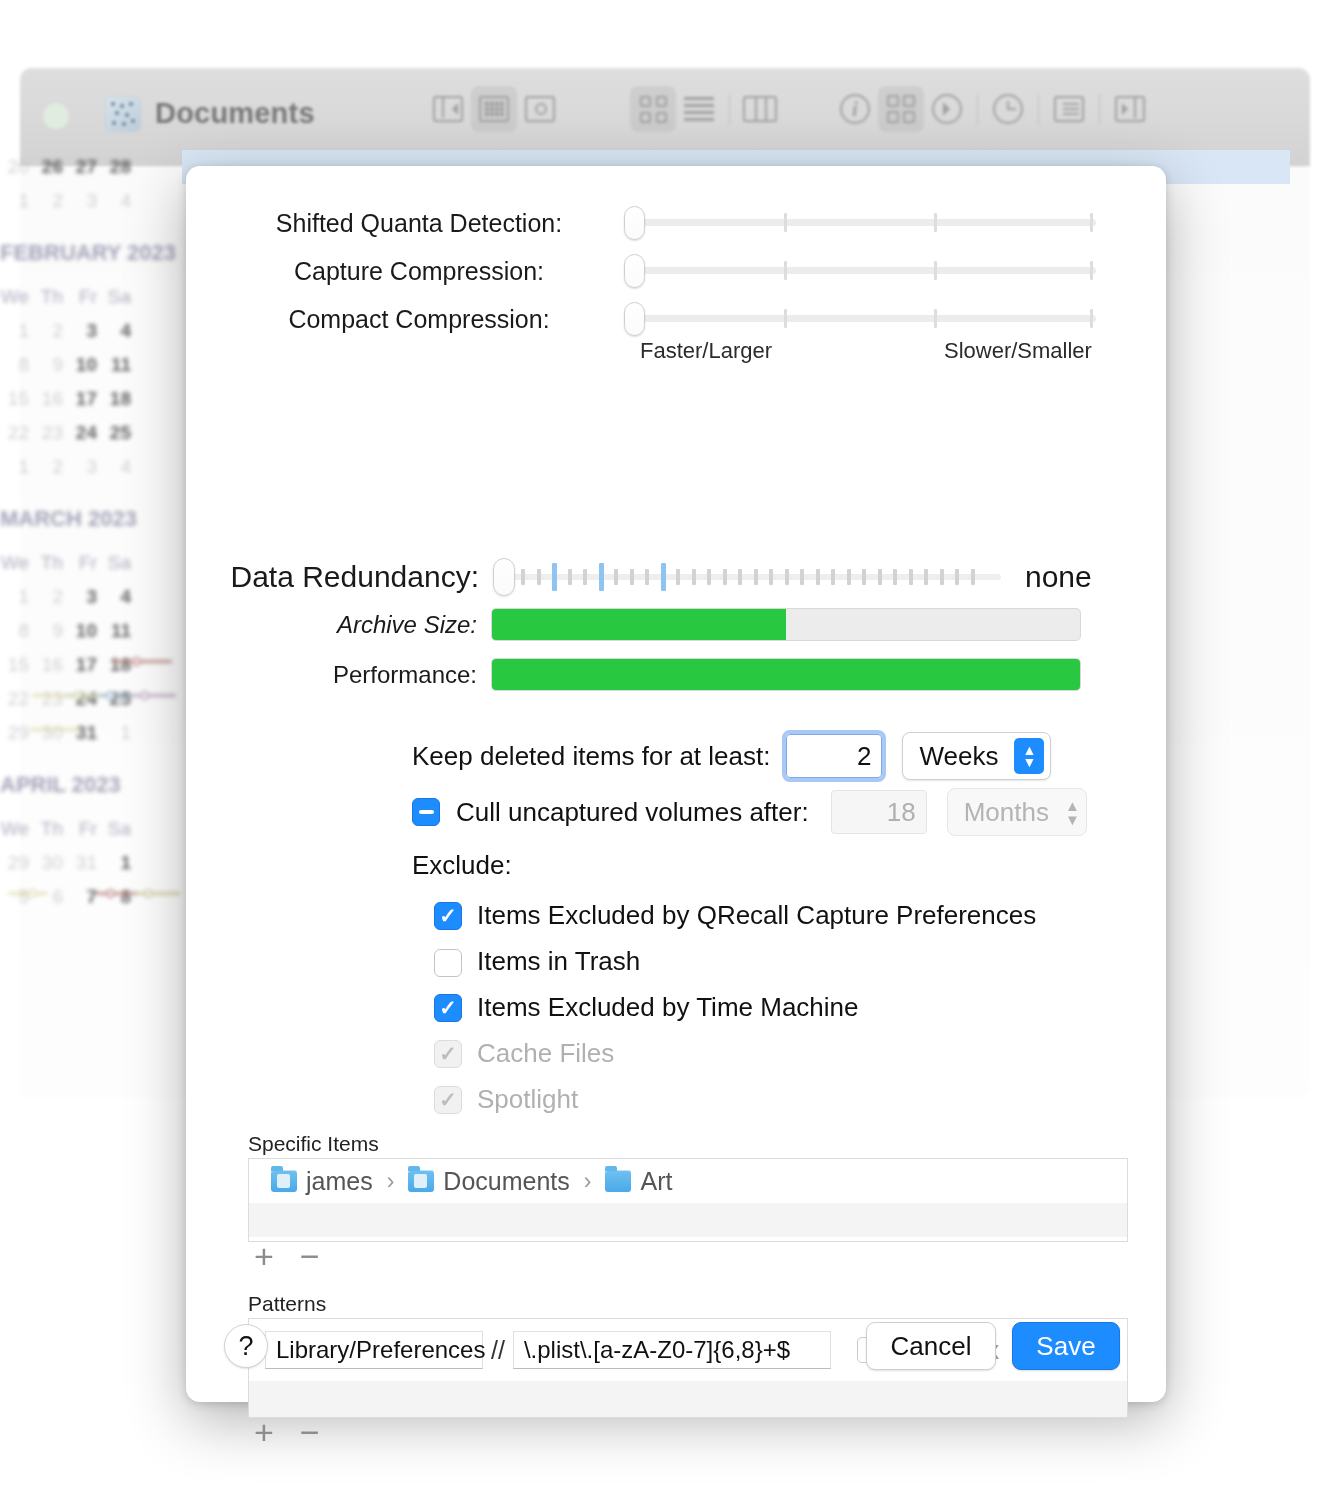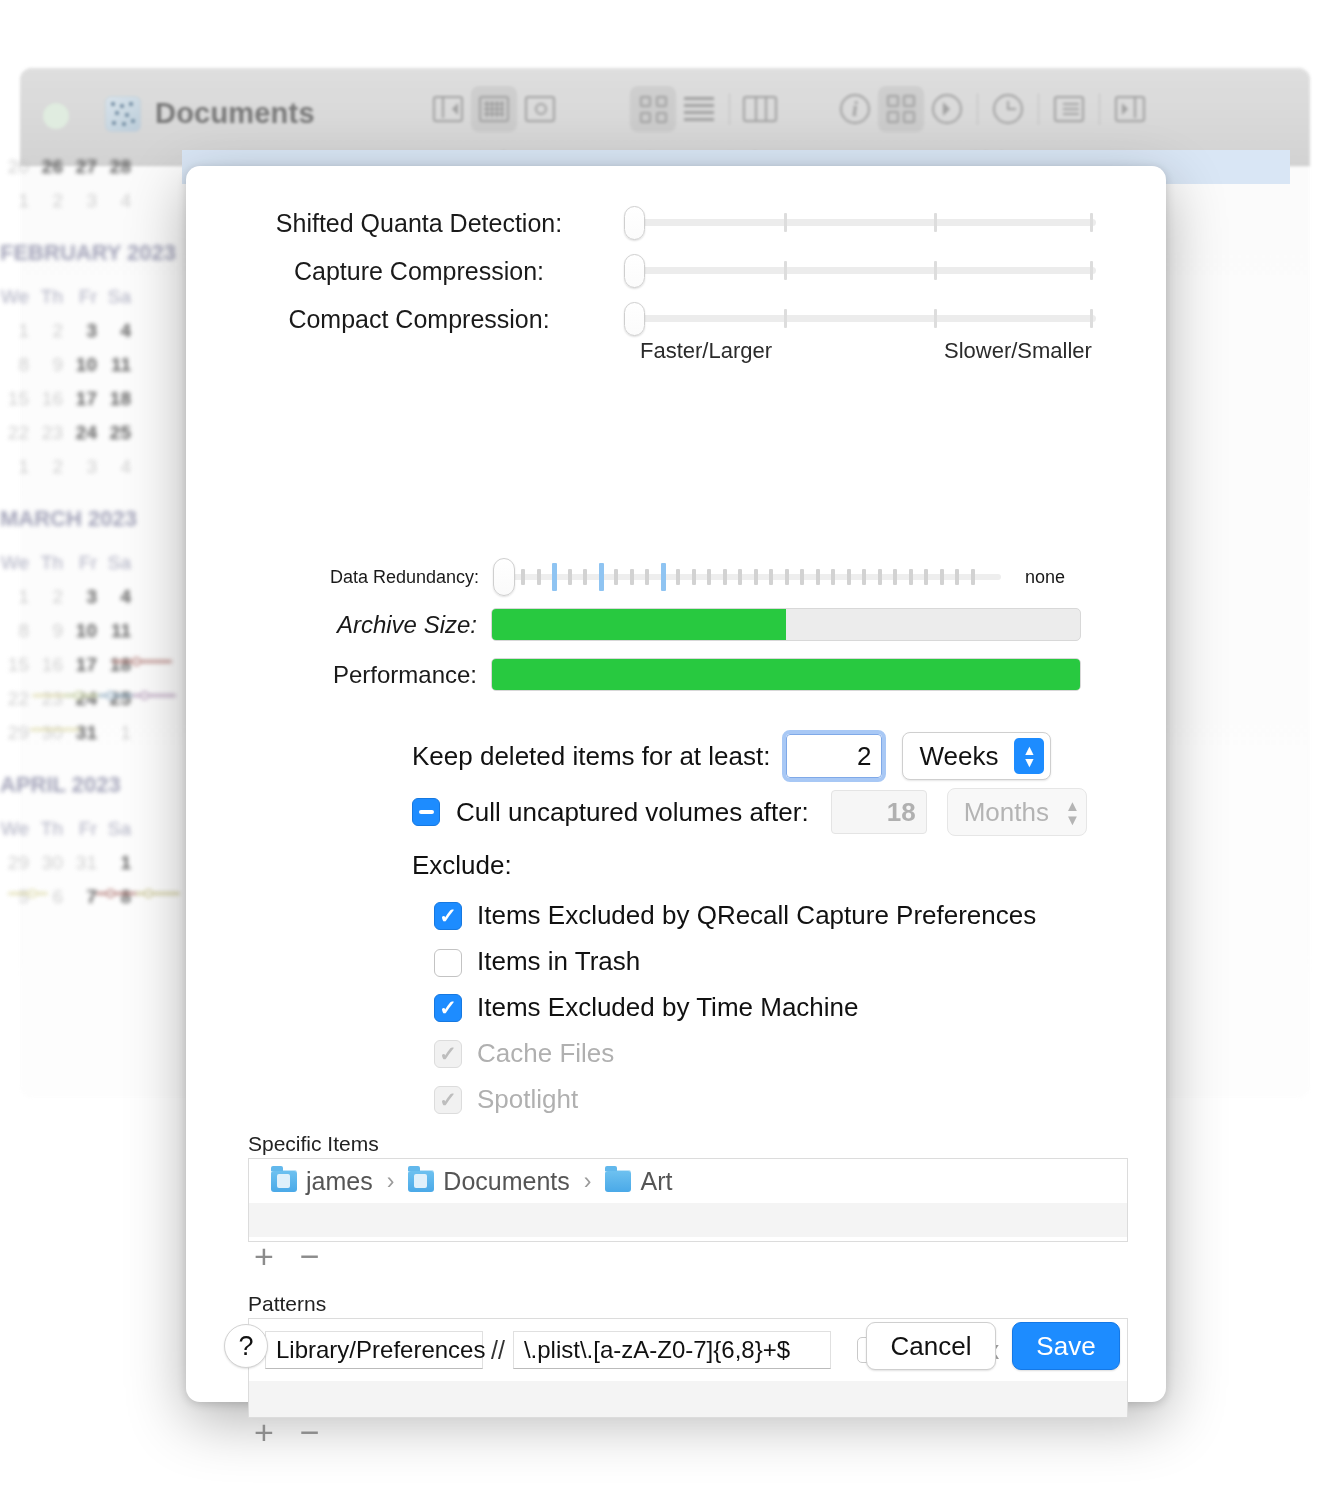--- a/index.html
+++ b/index.html
@@ -112,31 +112,31 @@
     background: linear-gradient(180deg,#ffffff,#fbfbfb);
     border: 1px solid #cfcfcf;
     box-shadow: 0 1px 2px rgba(0,0,0,0.14);
   }
   .scale-legend {
     position: absolute; font-size: 22px; color: #2b2b2b;
   }
 
   
   #redundancy-row { position: absolute; left: 0; top: 392px; display:flex; align-items:center; }
-  #redundancy-row .rlbl { width: 305px; text-align: right; font-size: 18px; color: #1a1a1a; padding-right: 12px; }
+  #redundancy-row .rlbl { width: 305px; text-align: right; font-size: 30px; color: #1a1a1a; padding-right: 12px; }
   #redund-track { position: relative; width: 510px; height: 38px; }
   #redund-track .rbar { position:absolute; left: 18px; right: 0; top: 16px; height: 6px; background:#eeeeee; border-radius:3px; }
   .rtick { position: absolute; top: 11px; width: 4px; height: 16px; background: #d2d2d2; border-radius: 1px; }
   .rtick.hl { background: #8fc4f2; top: 5px; height: 28px; width: 5px; }
   #redund-thumb {
     position: absolute; left: 2px; top: 0; width: 22px; height: 38px; border-radius: 11px;
     background: linear-gradient(180deg,#fff,#fafafa); border: 1px solid #cfcfcf;
     box-shadow: 0 1px 2px rgba(0,0,0,0.12);
   }
-  #redund-value { font-size: 18px; color: #171717; margin-left: 24px; }
+  #redund-value { font-size: 30px; color: #171717; margin-left: 24px; }
 
   
   .meter-row { position:absolute; display:flex; align-items:center; }
   .meter-row .mlbl { width: 305px; text-align: right; font-size: 24px; color: #1a1a1a; padding-right: 14px; }
   .meter {
     position: relative; width: 590px; height: 33px;
     background: #ececec; border: 1px solid #d8d8d8; border-radius: 5px; overflow: hidden;
   }
   .meter .fill { position:absolute; left:0; top:0; bottom:0; background:#28c940; }
 
@@ -591,21 +591,21 @@
             <span>▼</span>
           </span>
       </div>
     </div>
 
     <div id="cull-row">
       <div class="cb mixed">
           <span class="mk"></span>
         </div>
       <div style="font-size:26px;color:#111;margin-left:16px;">Cull uncaptured volumes after:</div>
-      <div class="num-field dis" style="margin-left:22px;font-weight:bold;">18</div>
+      <div class="num-field dis" style="margin-left:22px;">18</div>
       <div class="popup dis" style="margin-left:20px;">
         <span>Months</span>
         <span class="chev-plain">
             <span>▲</span>
             <span>▼</span>
           </span>
       </div>
     </div>
 
     <div id="exclude-label">Exclude:</div>

